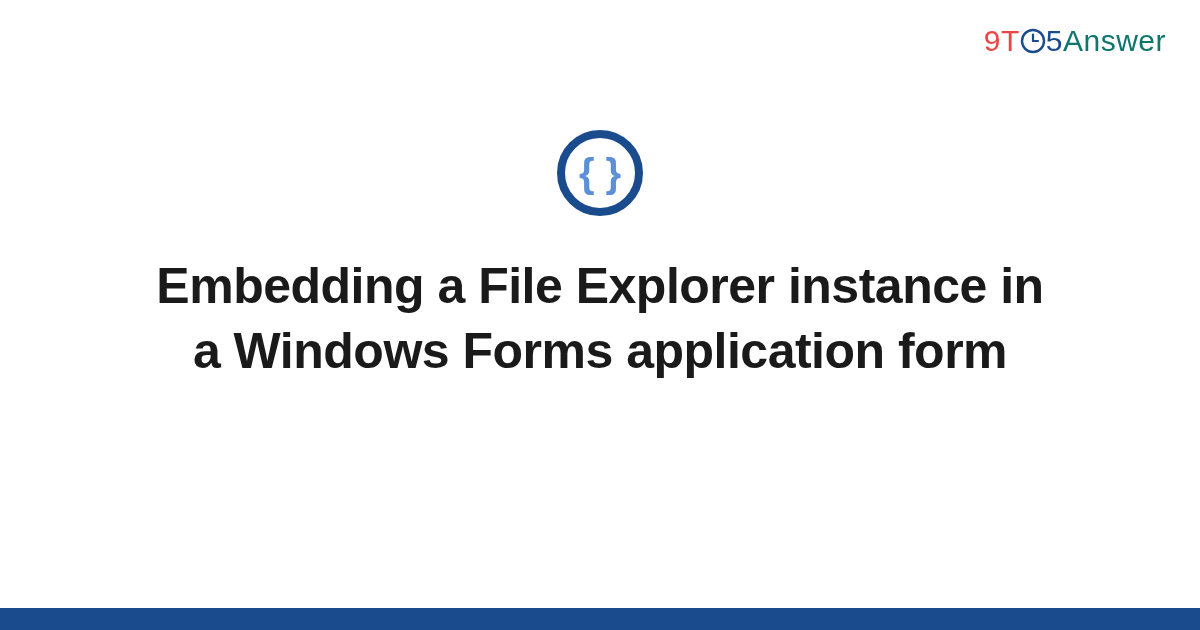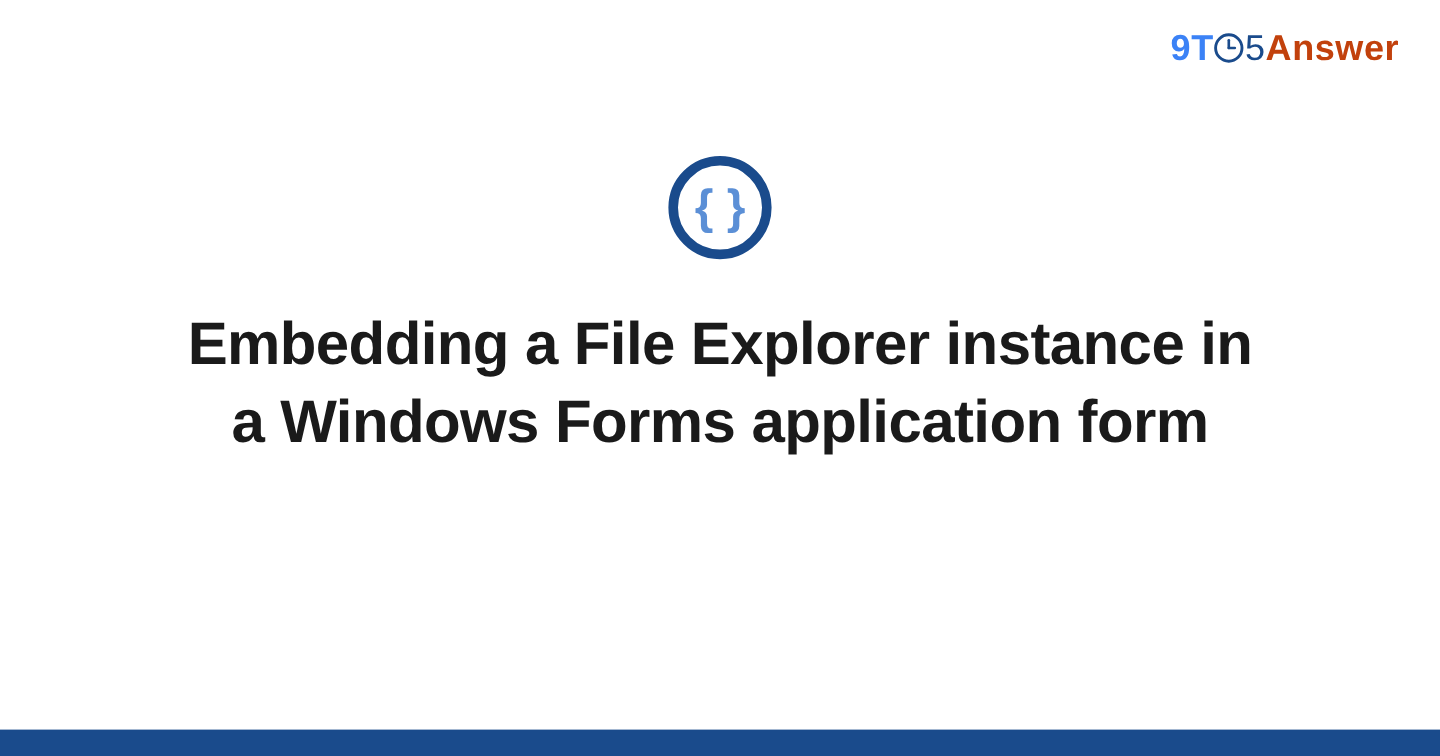--- a/index.html
+++ b/index.html
@@ -17,42 +17,42 @@
     }
     .brand {
       position: absolute;
       top: 24px;
       right: 34px;
       font-size: 30px;
       font-weight: 400;
       letter-spacing: 0.5px;
     }
     .brand .nine-t {
-      color: #3b82f6;
-      font-weight: 700;
+      color: #ef4444;
+      font-weight: 400;
     }
     .brand .clock {
       display: inline-flex;
       align-items: center;
       justify-content: center;
       vertical-align: middle;
       position: relative;
       top: -2px;
     }
     .brand .clock svg {
       width: 26px;
       height: 26px;
     }
     .brand .five {
       color: #1a4b8c;
       font-weight: 500;
     }
     .brand .answer {
-      color: #c2410c;
-      font-weight: 700;
+      color: #0f766e;
+      font-weight: 400;
     }
     .center-content {
       position: absolute;
       top: 128px;
       left: 0;
       width: 100%;
       display: flex;
       flex-direction: column;
       align-items: center;
     }

